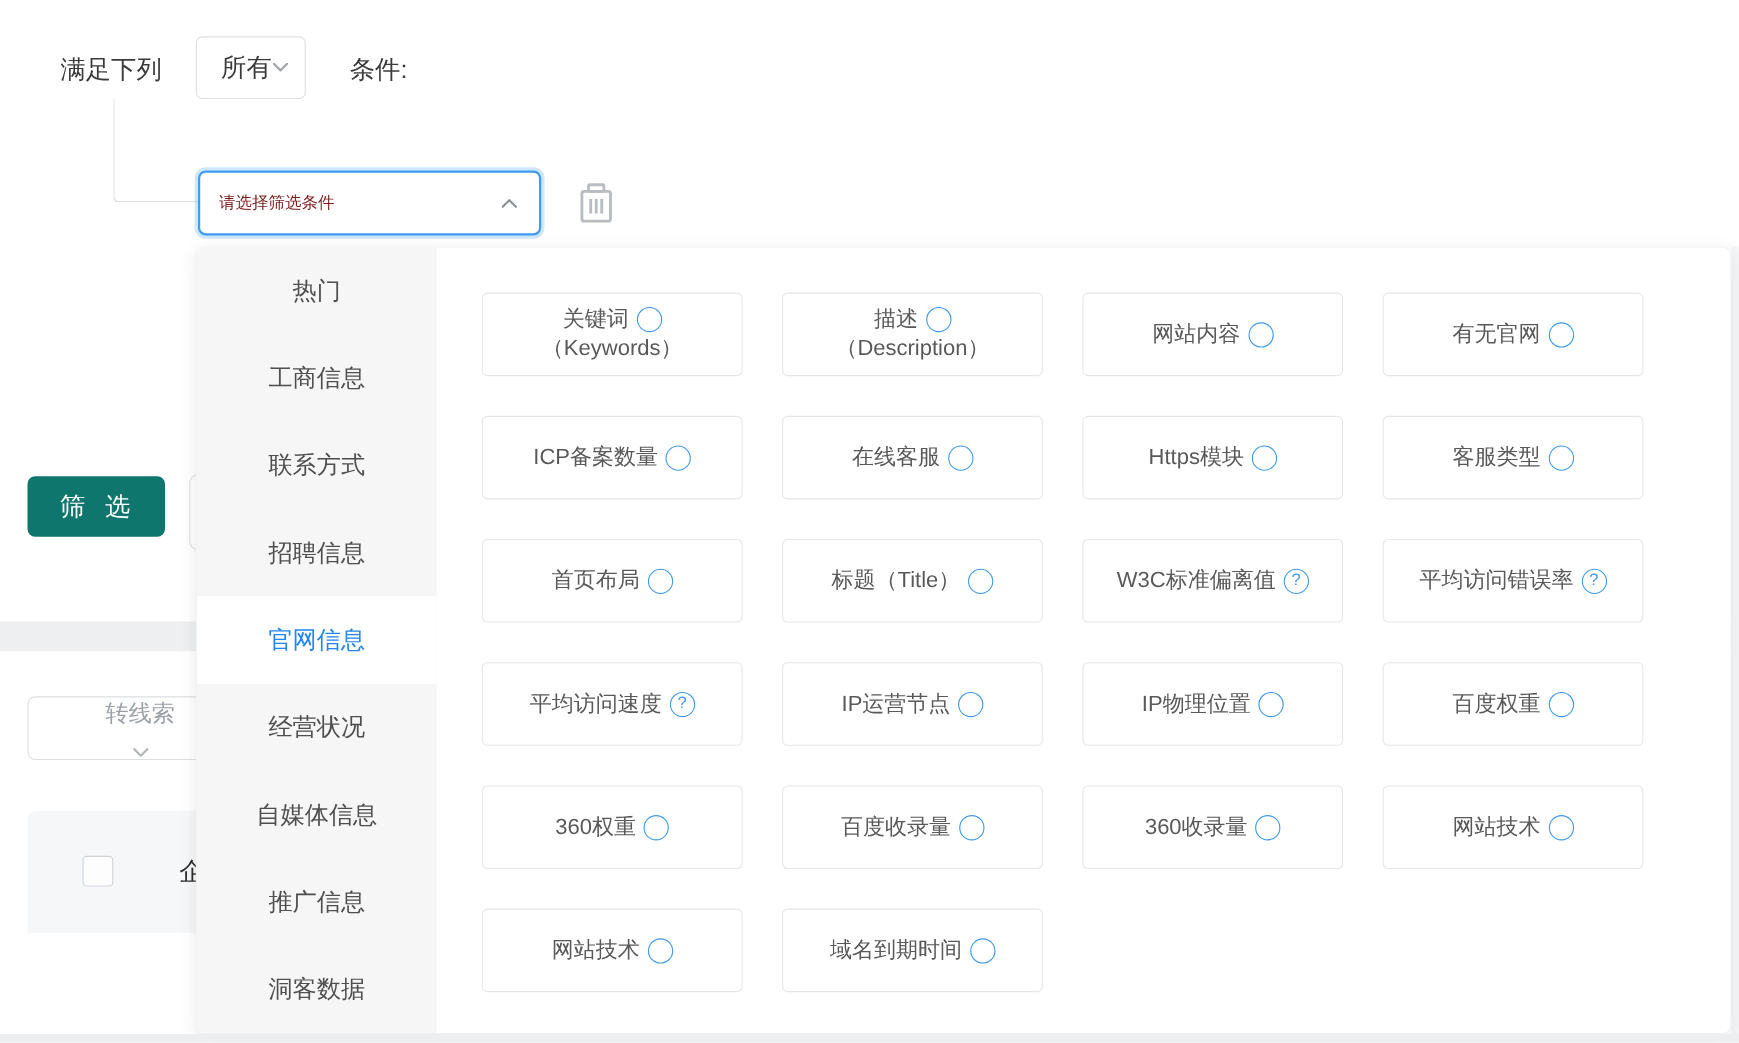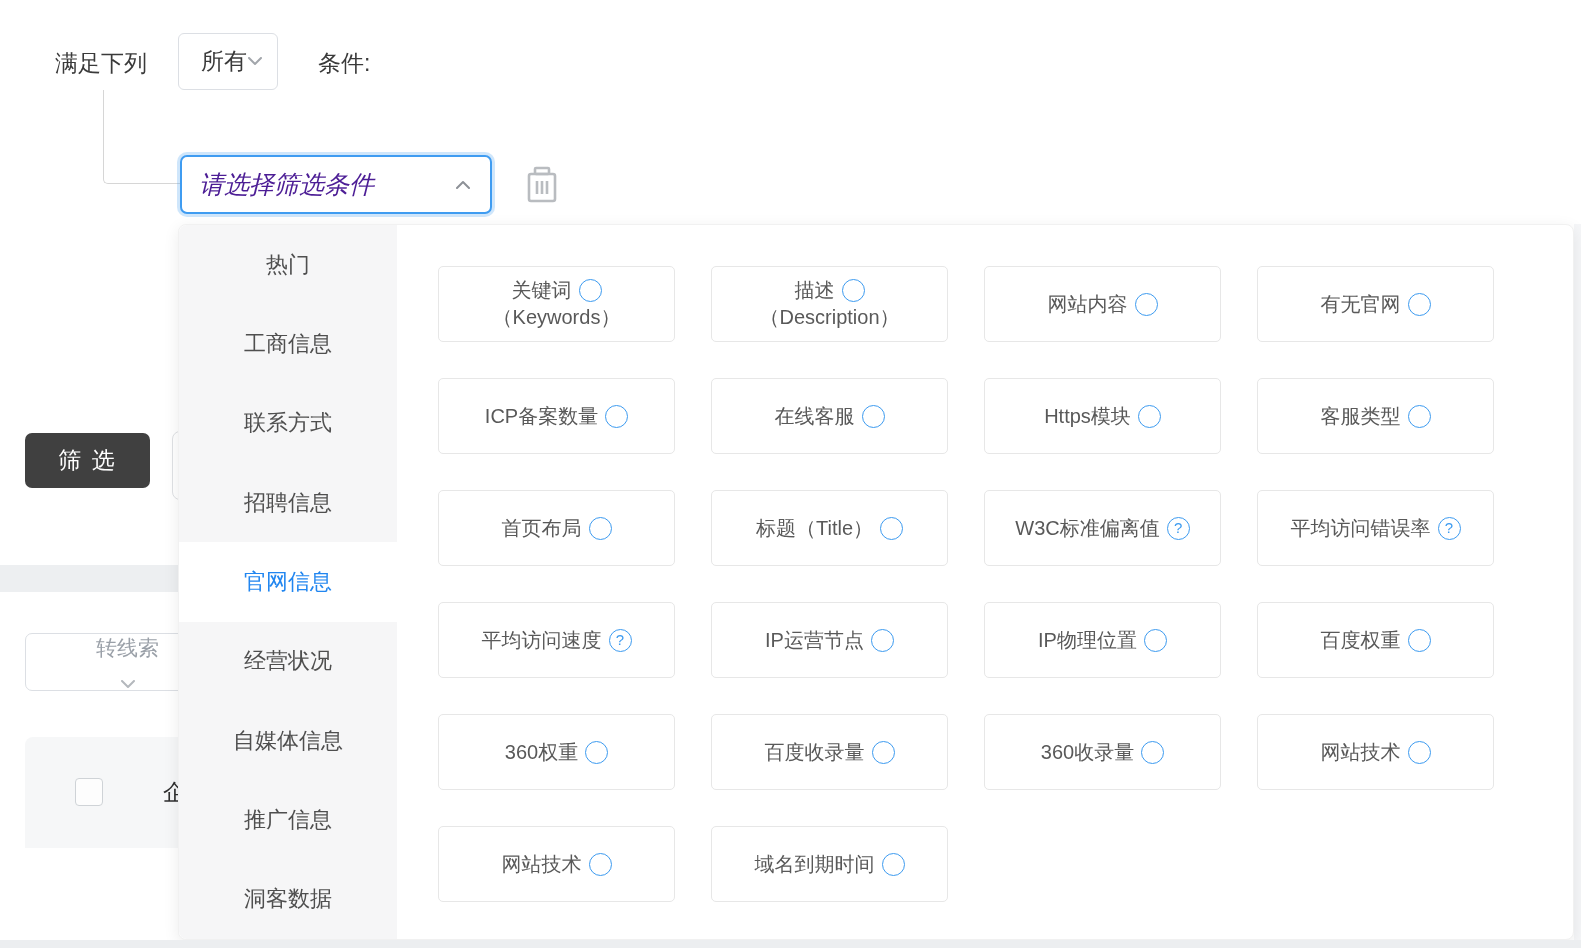--- a/index.html
+++ b/index.html
@@ -30,31 +30,31 @@
   }
 
   
   .filter-select {
     left:180px; top:155px; width:312px; height:59px;
     background:#fff; border:2px solid #3f9cf1; border-radius:7px;
     box-shadow:0 0 0 3px rgba(63,156,241,0.25);
     display:flex; align-items:center; justify-content:space-between;
     padding:0 20px 0 17px; z-index:20; cursor:pointer;
   }
-  .filter-select .ph { font-size:25px; color:#4c1d95;font-style:italic; }
+  .filter-select .ph { font-size:15px; color:#7f1d1d; }
 
   .trash-btn { left:523px; top:165px; width:38px; height:40px; cursor:pointer; z-index:5; }
 
   
   .gray-band { left:0; top:565px; width:1581px; height:27px; background:#edeff1; z-index:1; }
   .filter-btn {
     left:25px; top:433px; width:125px; height:55px;
-    background:#404040; color:#fff; border:none; border-radius:7px;
+    background:#0f766e; color:#fff; border:none; border-radius:7px;
     font-size:23px; letter-spacing:2px; cursor:pointer; z-index:2;
-    font-family:Liberation Sans, sans-serif;
+    font-family:Liberation Mono, monospace;
   }
   .sliver-btn {
     left:172px; top:431px; width:40px; height:69px;
     background:#fff; border:1px solid #dfe1e4; border-radius:8px; z-index:1;
   }
   .convert-select {
     left:25px; top:633px; width:170px; height:58px;
     background:#fff; border:1px solid #dcdfe4; border-radius:7px;
     display:flex; align-items:center; z-index:1; cursor:pointer;
     padding-left:35px; gap:18px;flex-direction:column;

